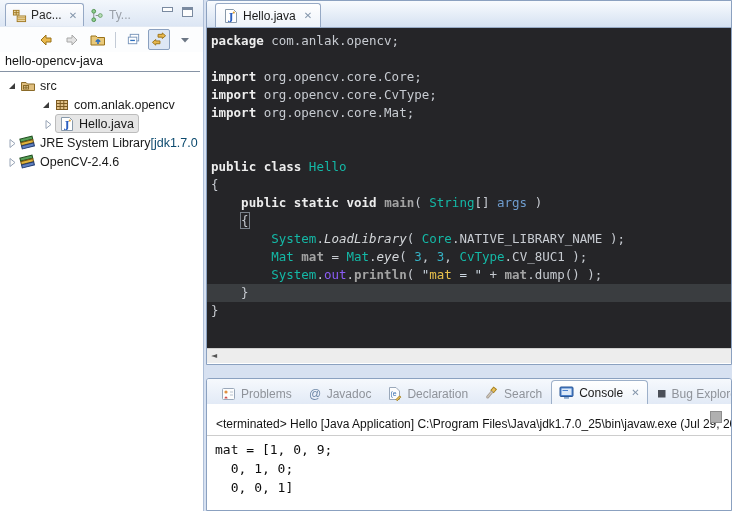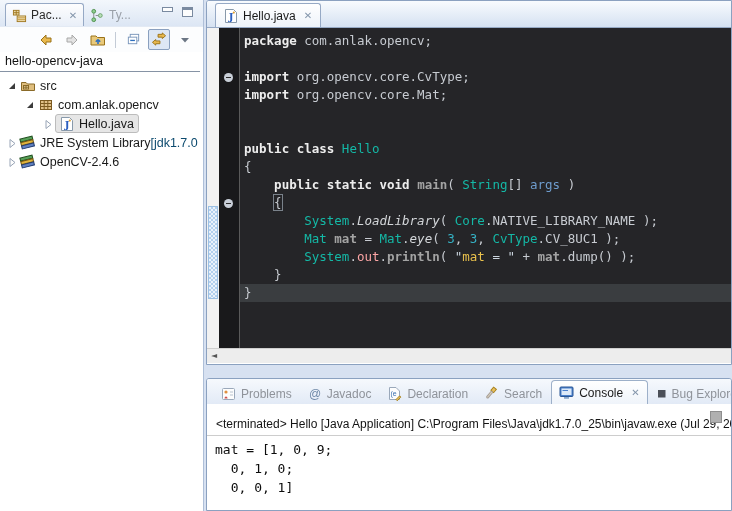--- a/index.html
+++ b/index.html
@@ -35,38 +35,38 @@
     padding:0 4px 0 2px;height:17px;}
   .deco{color:#0c4a6e;}
 
   
   #editor{position:absolute;left:206px;top:0;width:526px;height:365px;background:#fff;
     border:1px solid #8ba1c0;border-radius:3px 0 0 0;box-sizing:border-box;overflow:hidden;}
   #editor-tabs{height:27px;background:linear-gradient(#f8fbfe,#d5e1f1);border-bottom:1px solid #96a9c5;
     display:flex;align-items:flex-end;padding-left:8px;box-sizing:border-box;}
   .etab{display:flex;align-items:center;gap:5px;height:23px;padding:0 8px;font-size:12px;color:#1a1a1a;
     background:linear-gradient(#ffffff,#eef3fa);border:1px solid #96a9c5;border-bottom:none;border-radius:3px 3px 0 0;}
-  #editor-body{display:flex;height:320px;position:relative;}
+  #editor-body{display:flex;height:320px;position:relative;flex-direction:column;}
   #marker-col{width:12px;background:#f2f2f2;position:relative;flex:none;}
   #range-ind{position:absolute;left:1px;top:178px;width:10px;height:93px;box-sizing:border-box;
     border:1px solid #9cc0e4;
     background-image:conic-gradient(#b3d0ee 90deg,#eaf2fb 90deg 180deg,#b3d0ee 180deg 270deg,#eaf2fb 270deg);
     background-size:4px 4px;}
   #fold-col{width:20px;background:#19191b;border-right:1px solid #5a5a5a;position:relative;flex:none;}
   .fold{position:absolute;left:5px;width:9px;height:9px;border-radius:50%;background:#c9cfd8;}
   .fold::after{content:"";position:absolute;left:2px;top:4px;width:5px;height:1px;background:#2a2a2a;}
   #code-col{flex:1;background:#252528;position:relative;padding-top:4px;
     font-family:"DejaVu Sans Mono","Liberation Mono",monospace;font-size:12.5px;line-height:18px;
     color:#c7cbd1;overflow:hidden;}
   #cur-line{position:absolute;left:0;right:0;top:256px;height:18px;background:#3a3d40;}
   .cl{position:relative;white-space:pre;height:18px;padding-left:4px;z-index:1;}
   .tk-k{color:#ededed;font-weight:bold;}
   .tk-t{color:#14b8a6;}
   .tk-p{color:#6e9ccd;}
-  .tk-f{color:#fca5a5;}
+  .tk-f{color:#8b5cf6;}
   .tk-n{color:#35b1c4;}
   .tk-s{color:#e8c04c;}
   .tk-q{color:#ccd6e0;}
   .tk-m{font-style:italic;color:#d4d7da;}
   .tk-b{font-weight:bold;color:#a3a3a3;}
   .tk-x{outline:1px solid #7a828b;}
   #editor-scroll{height:14px;background:#ededed;border-top:1px solid #cfcfcf;position:relative;}
   #scroll-left{position:absolute;left:4px;top:2px;font-size:8px;color:#555;font-family:"DejaVu Sans",sans-serif;}
 
   
@@ -185,21 +185,21 @@
         </span>
         <span class="ticon">
           <svg width="16" height="16" viewBox="0 0 16 16">
             <path d="M1.5 4.5 H6 L7.5 6 H14.5 V12.5 H1.5 Z" fill="#dfbe7e" stroke="#8a6a28"></path>
             <rect x="3.5" y="7.5" width="5" height="3.5" fill="#f0ddb0" stroke="#8a6a28"></rect>
             <path d="M6 7.5 V11 M3.5 9.2 H8.5" stroke="#8a6a28"></path>
           </svg>
         </span>
         <span>src</span>
       </div>
-      <div class="trow" style="padding-left: 24px; text-align: center;">
+      <div class="trow" style="padding-left: 40px; text-align: center;">
         <span class="arrow">
           <svg width="10" height="10" viewBox="0 0 10 10">
             <polygon points="2,8 8,8 8,2" fill="#3c3c3c"></polygon>
           </svg>
         </span>
         <span class="ticon">
           <svg width="16" height="16" viewBox="0 0 16 16">
             <rect x="2.5" y="3.5" width="11" height="9" fill="#e2c188" stroke="#7c5a20"></rect>
             <path d="M6.2 3.5 V12.5 M9.8 3.5 V12.5 M2.5 6.5 H13.5 M2.5 9.5 H13.5" stroke="#7c5a20"></path>
           </svg>
@@ -280,20 +280,21 @@
       <div id="range-ind"></div>
     </div>
     <div id="fold-col">
         <div class="fold" style="top: 44.5px;"></div>
         <div class="fold" style="top: 170.5px;"></div>
       </div>
     <div id="code-col">
       <div id="cur-line" style="top: 256px;"></div>
     <div class="cl"><span class="tk-k">package</span><span class="tk-d"> com.anlak.opencv;</span></div>
         <div class="cl"></div>
+        <div class="cl"><span class="tk-k">import</span><span class="tk-d"> org.opencv.core.Core;</span></div>
         <div class="cl"><span class="tk-k">import</span><span class="tk-d"> org.opencv.core.CvType;</span></div>
         <div class="cl"><span class="tk-k">import</span><span class="tk-d"> org.opencv.core.Mat;</span></div>
         <div class="cl"></div>
         <div class="cl"></div>
         <div class="cl"><span class="tk-k">public</span><span class="tk-d"> </span><span class="tk-k">class</span><span class="tk-d"> </span><span class="tk-t">Hello</span></div>
         <div class="cl"><span class="tk-d">{</span></div>
         <div class="cl"><span class="tk-d">    </span><span class="tk-k">public</span><span class="tk-d"> </span><span class="tk-k">static</span><span class="tk-d"> </span><span class="tk-k">void</span><span class="tk-d"> </span><span class="tk-b">main</span><span class="tk-d">( </span><span class="tk-t">String</span><span class="tk-d">[] </span><span class="tk-p">args</span><span class="tk-d"> )</span></div>
         <div class="cl"><span class="tk-d">    </span><span class="tk-x">{</span></div>
         <div class="cl"><span class="tk-d">        </span><span class="tk-t">System</span><span class="tk-d">.</span><span class="tk-m">LoadLibrary</span><span class="tk-d">( </span><span class="tk-t">Core</span><span class="tk-d">.NATIVE_LIBRARY_NAME );</span></div>
         <div class="cl"><span class="tk-d">        </span><span class="tk-t">Mat</span><span class="tk-d"> </span><span class="tk-b">mat</span><span class="tk-d"> = </span><span class="tk-t">Mat</span><span class="tk-d">.</span><span class="tk-m">eye</span><span class="tk-d">( </span><span class="tk-n">3</span><span class="tk-d">, </span><span class="tk-n">3</span><span class="tk-d">, </span><span class="tk-t">CvType</span><span class="tk-d">.CV_8UC1 );</span></div>

